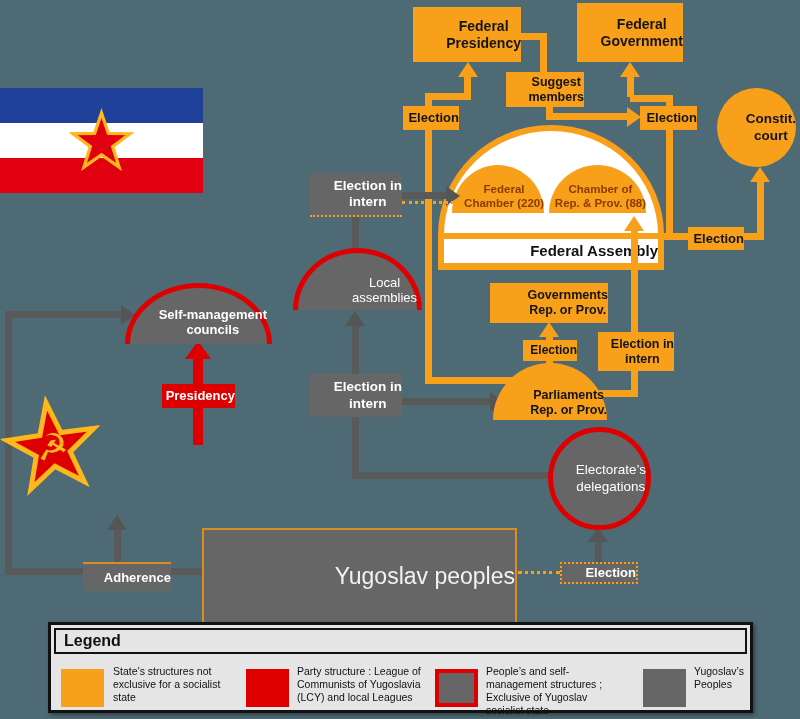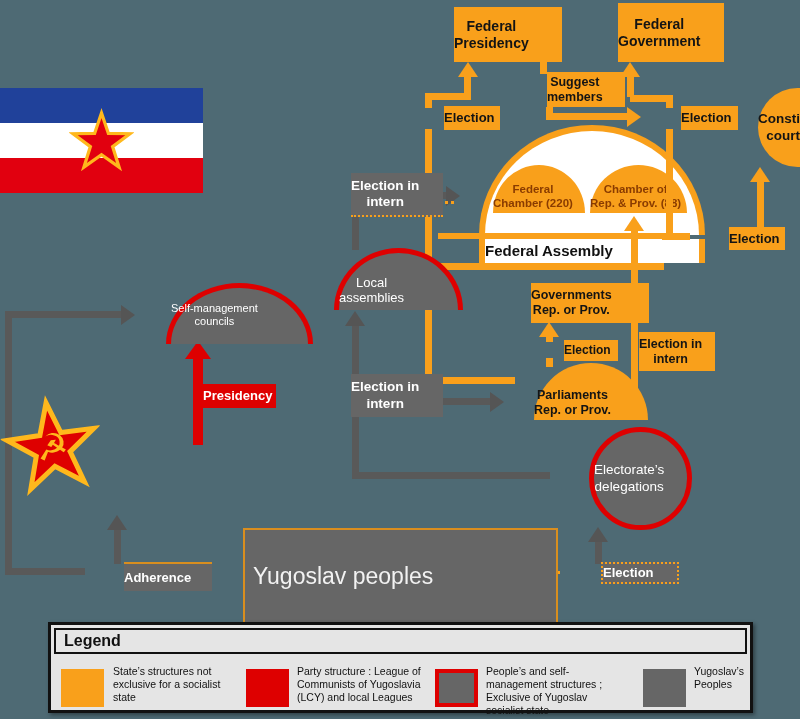--- a/index.html
+++ b/index.html
@@ -1,20 +1,20 @@
 <!DOCTYPE html>
 <html><head>
 <meta charset="utf-8">
 <style>
   html,body{margin:0;padding:0;}
   body{font-family:"Liberation Sans",sans-serif;}
   #stage{position:relative;width:800px;height:719px;background:#4e6a74;overflow:hidden;}
   .abs{position:absolute;}
-  .node{position:absolute;display:flex;align-items:center;justify-content:flex-start;
-        text-align:center;white-space:pre-line;box-sizing:border-box;line-height:1.2;margin-left:41px;}
+  .node{position:absolute;display:flex;align-items:center;justify-content:flex-end;
+        text-align:center;white-space:pre-line;box-sizing:border-box;line-height:1.2;}
   .onode{background:#F9A01B;color:#141414;font-weight:bold;}
   .gnode{background:#666666;color:#ffffff;}
   .rnode{background:#DE0000;color:#ffffff;font-weight:bold;}
   .dome{border-radius:50% 50% 0 0 / 100% 100% 0 0;align-items:flex-end;}
   .circle{border-radius:50%;}
   .ln{position:absolute;}
   .o{background:#F9A01B;}
   .g{background:#595959;}
   .r{background:#DE0000;}
   .ah{position:absolute;width:0;height:0;}
@@ -151,21 +151,21 @@
   <div class="node onode z3" style="left:598px;top:332px;width:76px;height:39px;font-size:12.5px;"><span>Election in
 intern</span></div>
   <div class="node onode dome z3" style="left:493px;top:363px;width:114px;height:57px;font-size:12.5px;padding-bottom:2px;"><span>Parliaments
 Rep. or Prov.</span></div>
   <div class="node gnode circle z3" style="left:548px;top:427px;width:103px;height:103px;font-size:13.5px;border:5px solid #DE0000;"><span>Electorate’s
 delegations</span></div>
   <div class="node gnode z3" style="left:560px;top:562px;width:78px;height:22px;font-size:13px;font-weight:bold;border:2px dotted #F9A01B;"><span>Election</span></div>
   <div class="node gnode z3" style="left:202px;top:528px;width:315px;height:97px;font-size:23px;border:2px solid #D98E1F;color:#f2f2f2;padding-left:8px;"><span>Yugoslav peoples</span></div>
   <div class="node gnode z3" style="left:83px;top:562px;width:88px;height:29px;font-size:13px;font-weight:bold;border-top:2px solid #D98E1F;"><span>Adherence</span></div>
   <div class="node rnode z3" style="left:162px;top:384px;width:73px;height:24px;font-size:13px;"><span>Presidency</span></div>
-  <div class="node gnode dome z3" style="left:125px;top:283px;width:147px;height:61px;font-size:11px;border:5px solid #DE0000;border-bottom:none;padding-bottom:16px;"><span>Self-management
+  <div class="node gnode dome z3" style="left:125px;top:283px;width:147px;height:61px;font-size:13px;border:5px solid #DE0000;border-bottom:none;padding-bottom:6px;font-weight:bold;"><span>Self-management
 councils</span></div>
   <div class="node gnode dome z3" style="left:293px;top:248px;width:129px;height:62px;font-size:13px;border:5px solid #DE0000;border-bottom:none;padding-bottom:4px;"><span>Local
 assemblies</span></div>
   <div class="node gnode z3" style="left:310px;top:173px;width:92px;height:44px;font-size:13.5px;font-weight:bold;border-bottom:2px dotted #F9A01B;"><span>Election in
 intern</span></div>
   <div class="node gnode z3" style="left:310px;top:374px;width:92px;height:43px;font-size:13.5px;font-weight:bold;"><span>Election in
 intern</span></div>
 
   <svg class="abs z6" style="left:2px;top:393px;transform:rotate(-8deg);" width="100" height="105" viewBox="0 0 100 100">
     <polygon points="50,7 60.6,38.4 93.7,38.8 67.1,58.6 77,90.2 50,71 23,90.2 32.9,58.6 6.3,38.8 39.4,38.4" fill="#DE0000" stroke="#FFB81C" stroke-width="5"></polygon>

